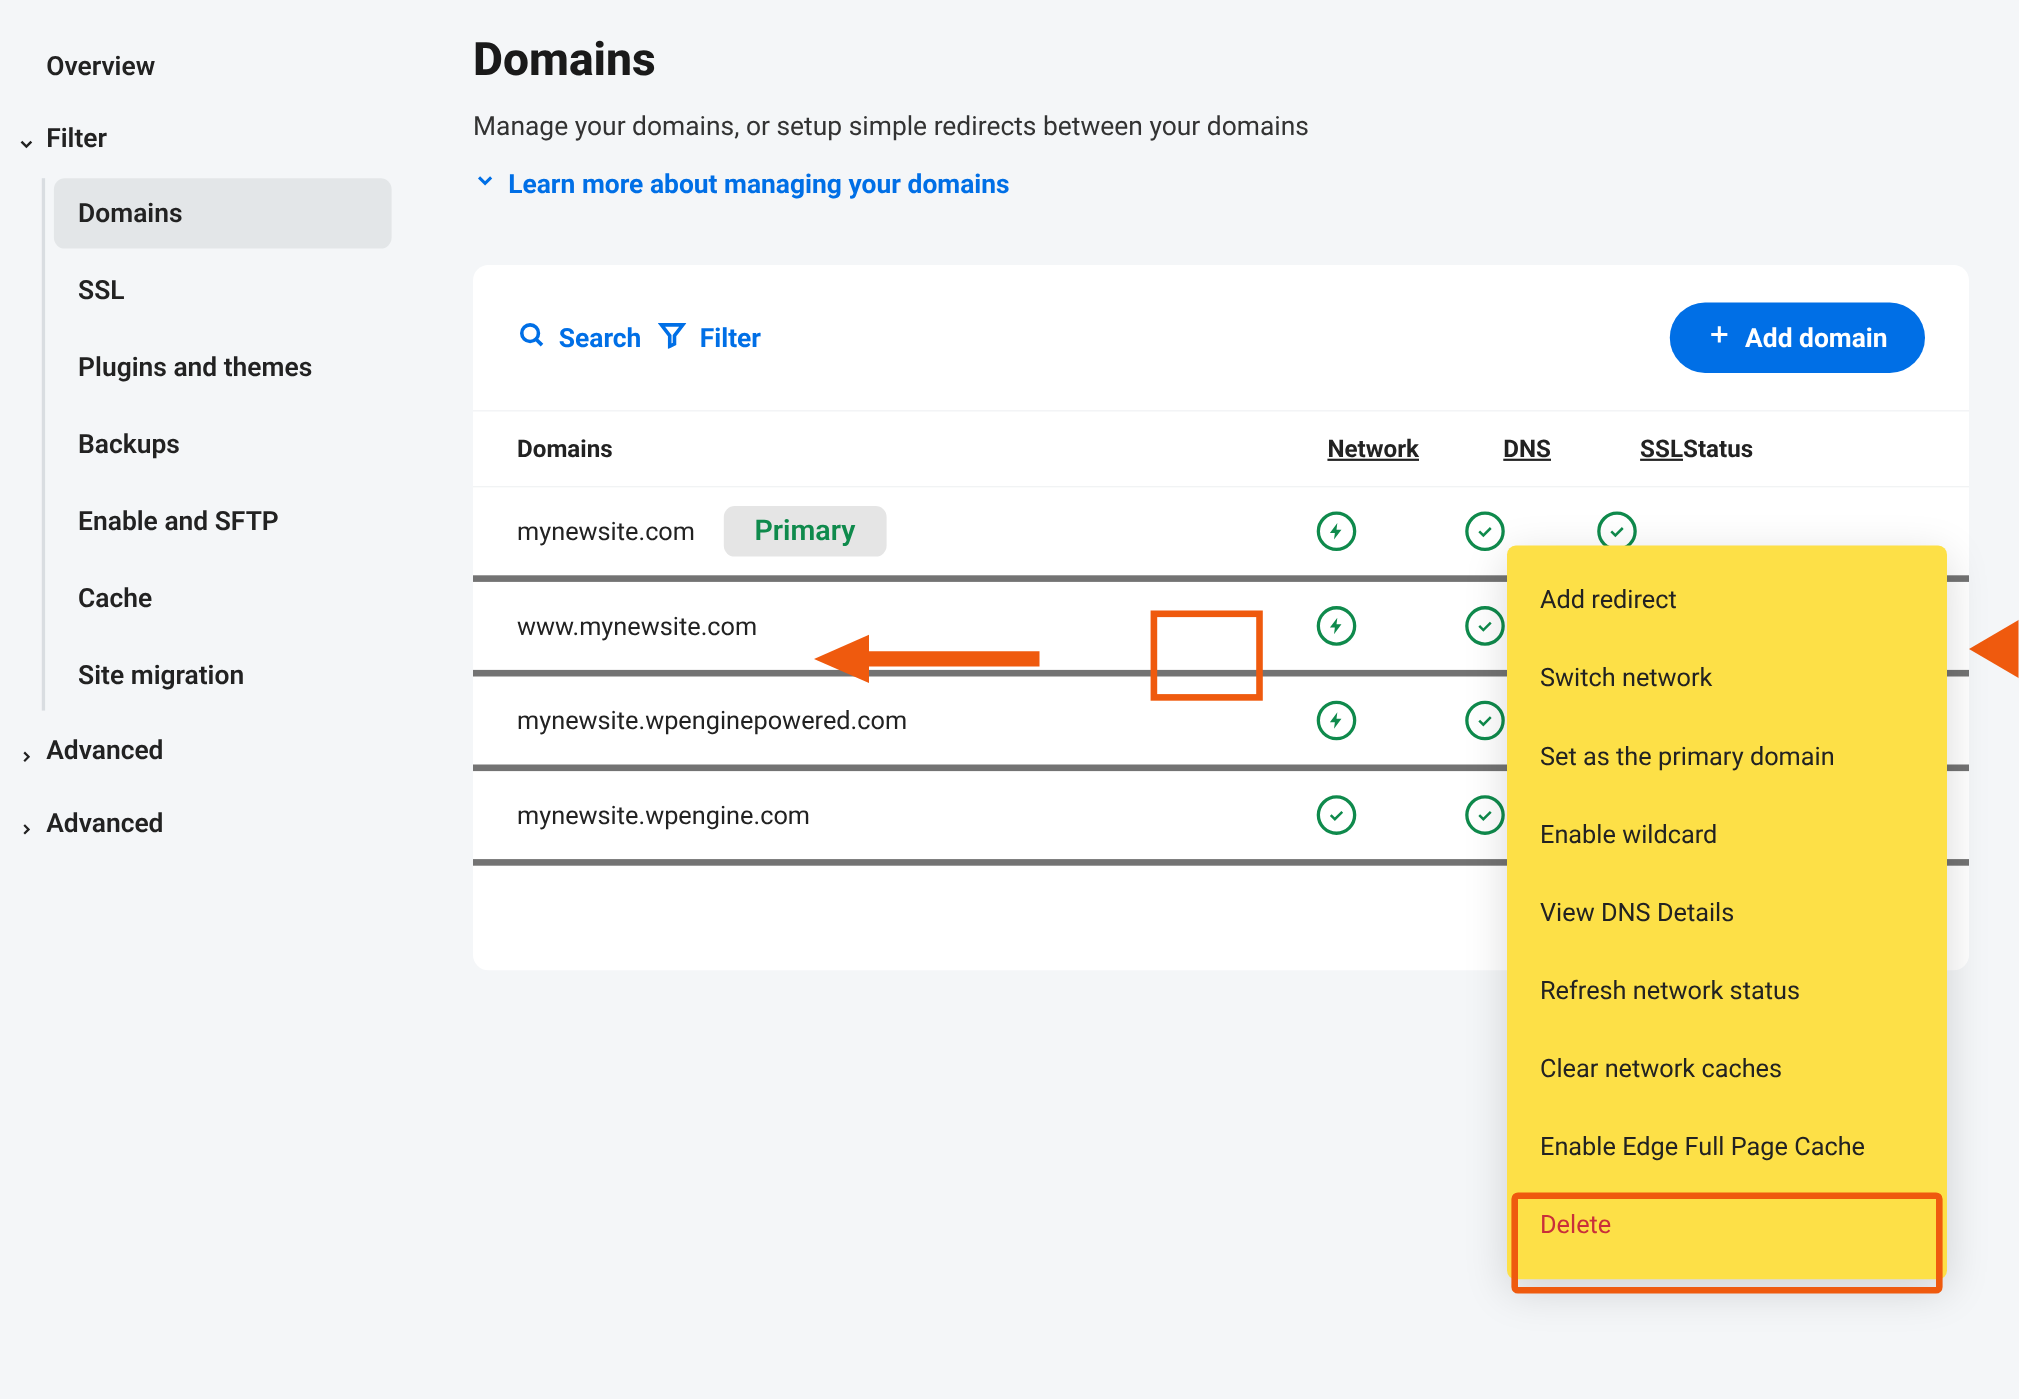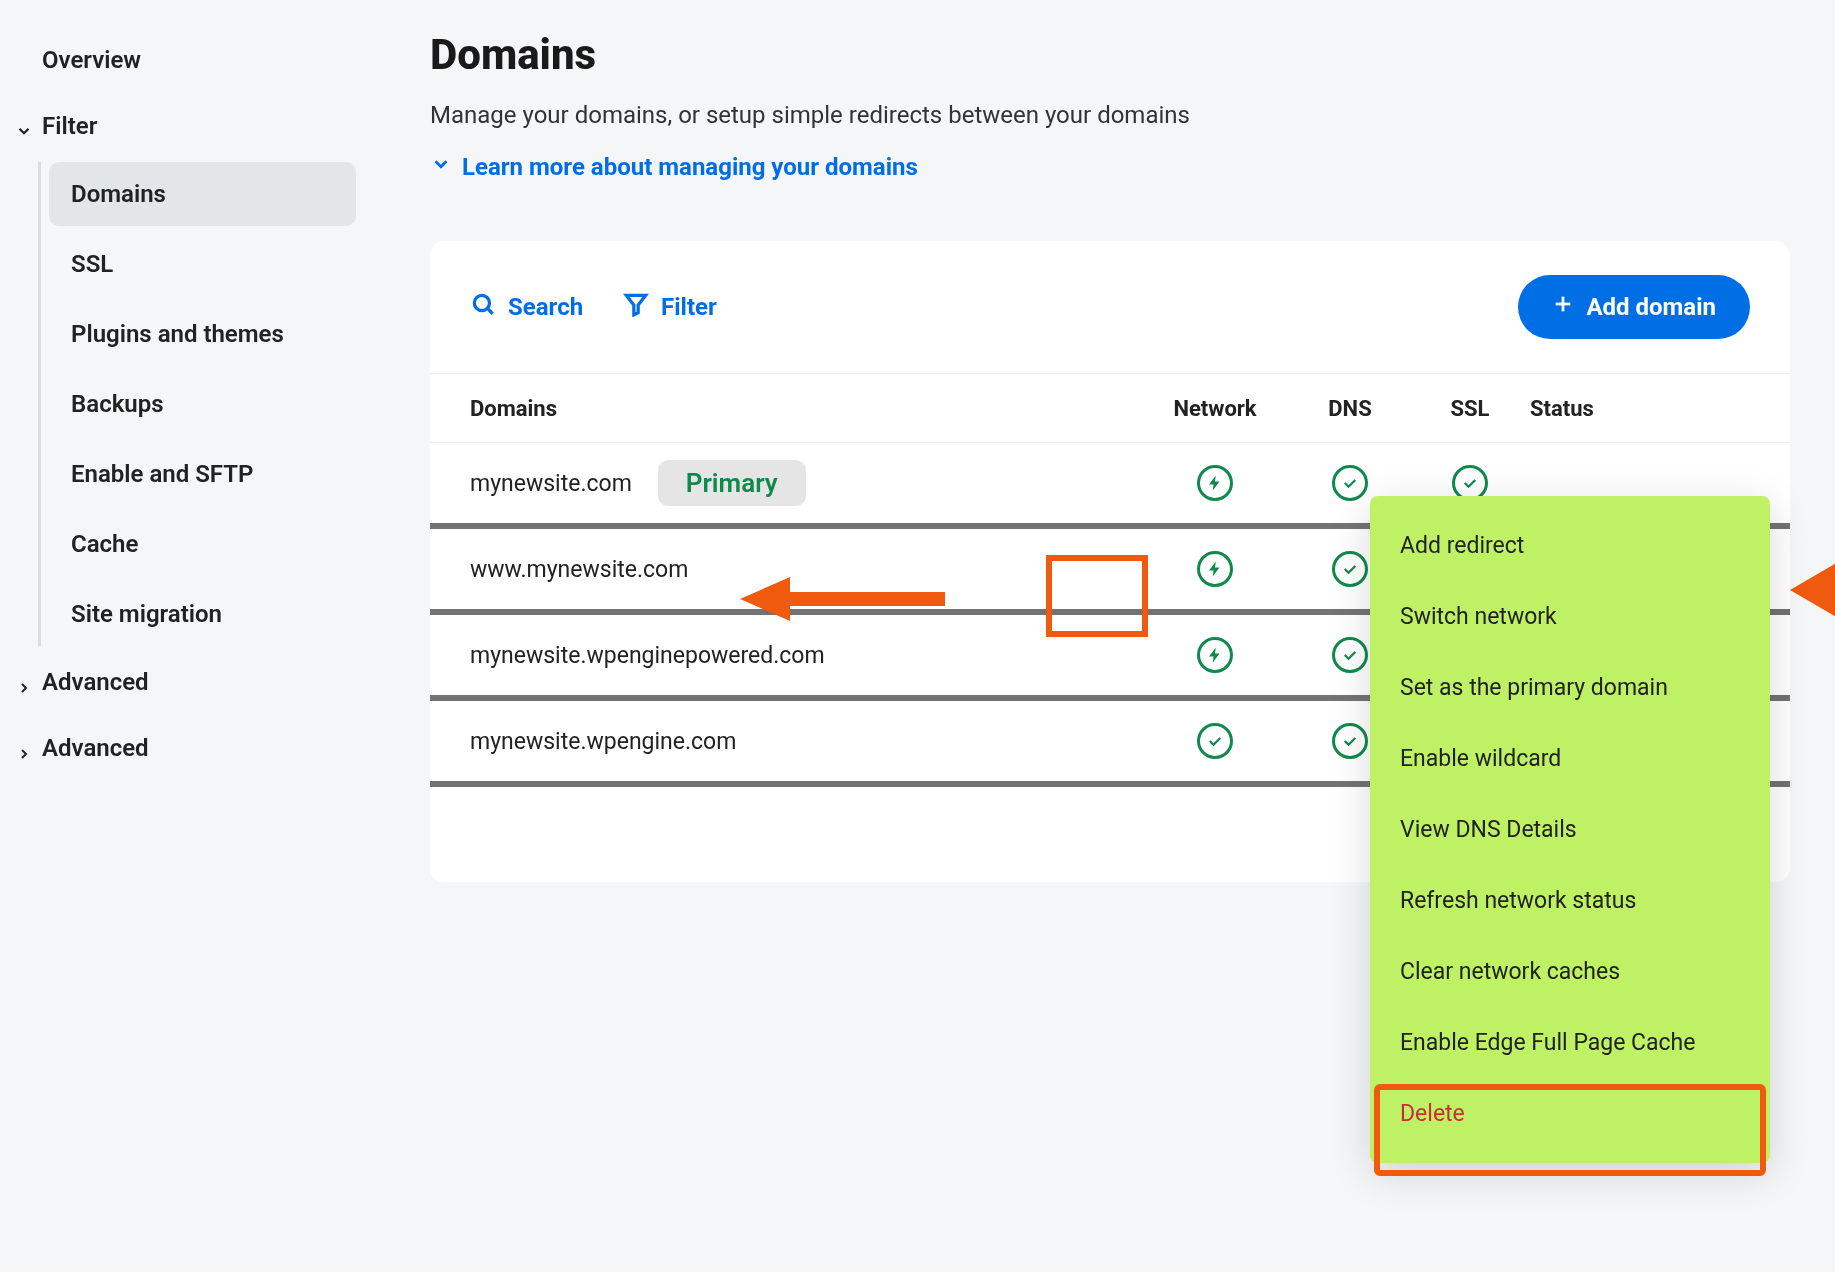--- a/index.html
+++ b/index.html
@@ -85,21 +85,21 @@
   
   .card {
     background: #fff;
     border-radius: 14px;
     width: 1360px;
   }
   .card-toolbar {
     display: flex;
     align-items: center;
     padding: 34px 40px;
-    gap: 40px;
+    gap: 15px;
   }
   .tool-btn {
     display: inline-flex;
     align-items: center;
     gap: 12px;
     color: #006fe6;
     font-size: 24px;
     font-weight: 700;
     cursor: pointer;
   }
@@ -125,21 +125,21 @@
   }
   .thead {
     border-top: 1px solid #eef0f2;
     border-bottom: 1px solid #eef0f2;
     height: 70px;
     font-size: 22px;
     font-weight: 700;
     color: #222;
     background: #fff;
   }
-  .th-center { text-align: center; }
+  .th-center { text-align: right; text-decoration: underline; }
   .trow {
     height: 86px;
     border-bottom: 6px solid #737373;
     font-size: 23px;
     color: #222;
   }
   .domain-cell { display: flex; align-items: center; gap: 26px; }
   .badge {
     background: #e5e5e5;
     color: #0f8a4c;
@@ -178,21 +178,21 @@
     position: absolute;
     pointer-events: none;
   }
   .arrow-right-in {
     position: absolute;
     pointer-events: none;
   }
   
   .dropdown {
     position: absolute;
-    background: #bef264;
+    background: #fde047;
     border-radius: 8px;
     box-shadow: 0 10px 40px rgba(0,0,0,0.15);
     width: 400px;
     padding: 14px 0;
   }
   .dropdown-item {
     padding: 22px 30px;
     font-size: 23px;
     color: #222;
     cursor: pointer;

